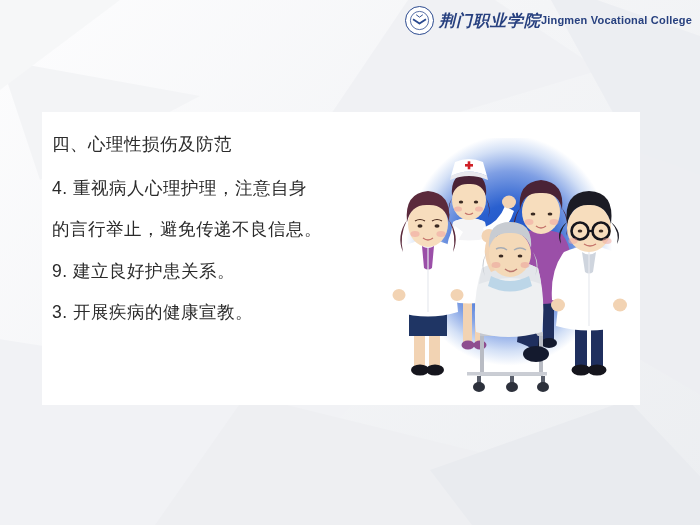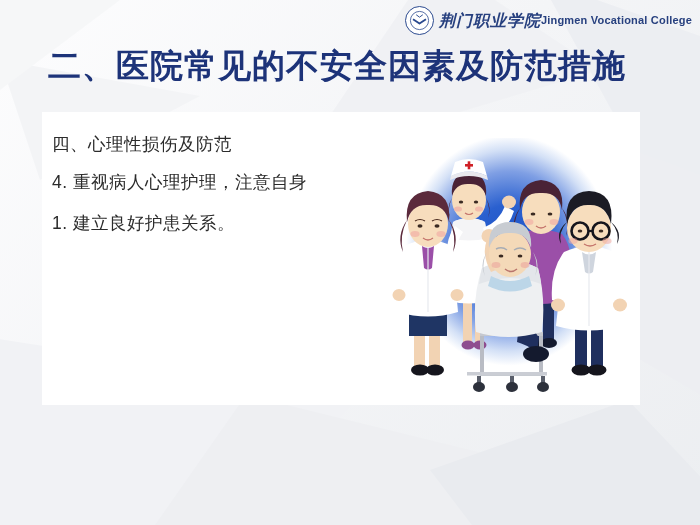--- a/index.html
+++ b/index.html
@@ -106,21 +106,21 @@
     width: 350px;
   }
   #body-text .line {
     font-size: 17.5px;
     color: #2b2b2b;
     line-height: 1;
     margin-bottom: 24px;
     white-space: nowrap;
     letter-spacing: 0.5px;
   }
-  #body-text .line.heading { margin-bottom: 20px; }
+  #body-text .line.heading { margin-bottom: 26px; }
 
   
   #illustration {
     position: absolute;
     right: 6px;
     top: 24px;
     width: 255px;
     height: 262px;
     overflow: hidden;
   }
@@ -155,28 +155,29 @@
         <path d="M4.6 10.6 L12 15.4 L19.4 10.6" fill="none" stroke="#2b4a8f" stroke-width="2.2" stroke-linejoin="round"></path>
         <path d="M8.2 5.4 L12 8.2 L15.8 5.4" fill="none" stroke="#2b4a8f" stroke-width="1.1" stroke-linejoin="round"></path>
       </svg>
     </span>
     <span class="wordmark">
       <span class="cn">荆门职业学院</span>
       <span class="en">Jingmen Vocational College</span>
     </span>
   </div>
 
-  <div id="title">二、医院常见的不安全因素及防范措施</div>
 
   <div id="panel">
 
     <div id="body-text">
       <div class="line heading">四、心理性损伤及防范</div>
       <div class="line">4. 重视病人心理护理，注意自身</div>
-      <div class="line">1. 建立良好护患关系。</div>
+      <div class="line">的言行举止，避免传递不良信息。</div>
+      <div class="line">9. 建立良好护患关系。</div>
+      <div class="line">3. 开展疾病的健康宣教。</div>
     </div>
 
     <div id="illustration">
       <div class="glow"></div>
       <svg width="255" height="262" viewBox="0 0 255 262" aria-hidden="true">
 
         <g>
 
           <rect x="84" y="160" width="9" height="46" fill="#f2d3b3"></rect>
           <rect x="96" y="160" width="9" height="46" fill="#f2d3b3"></rect>

